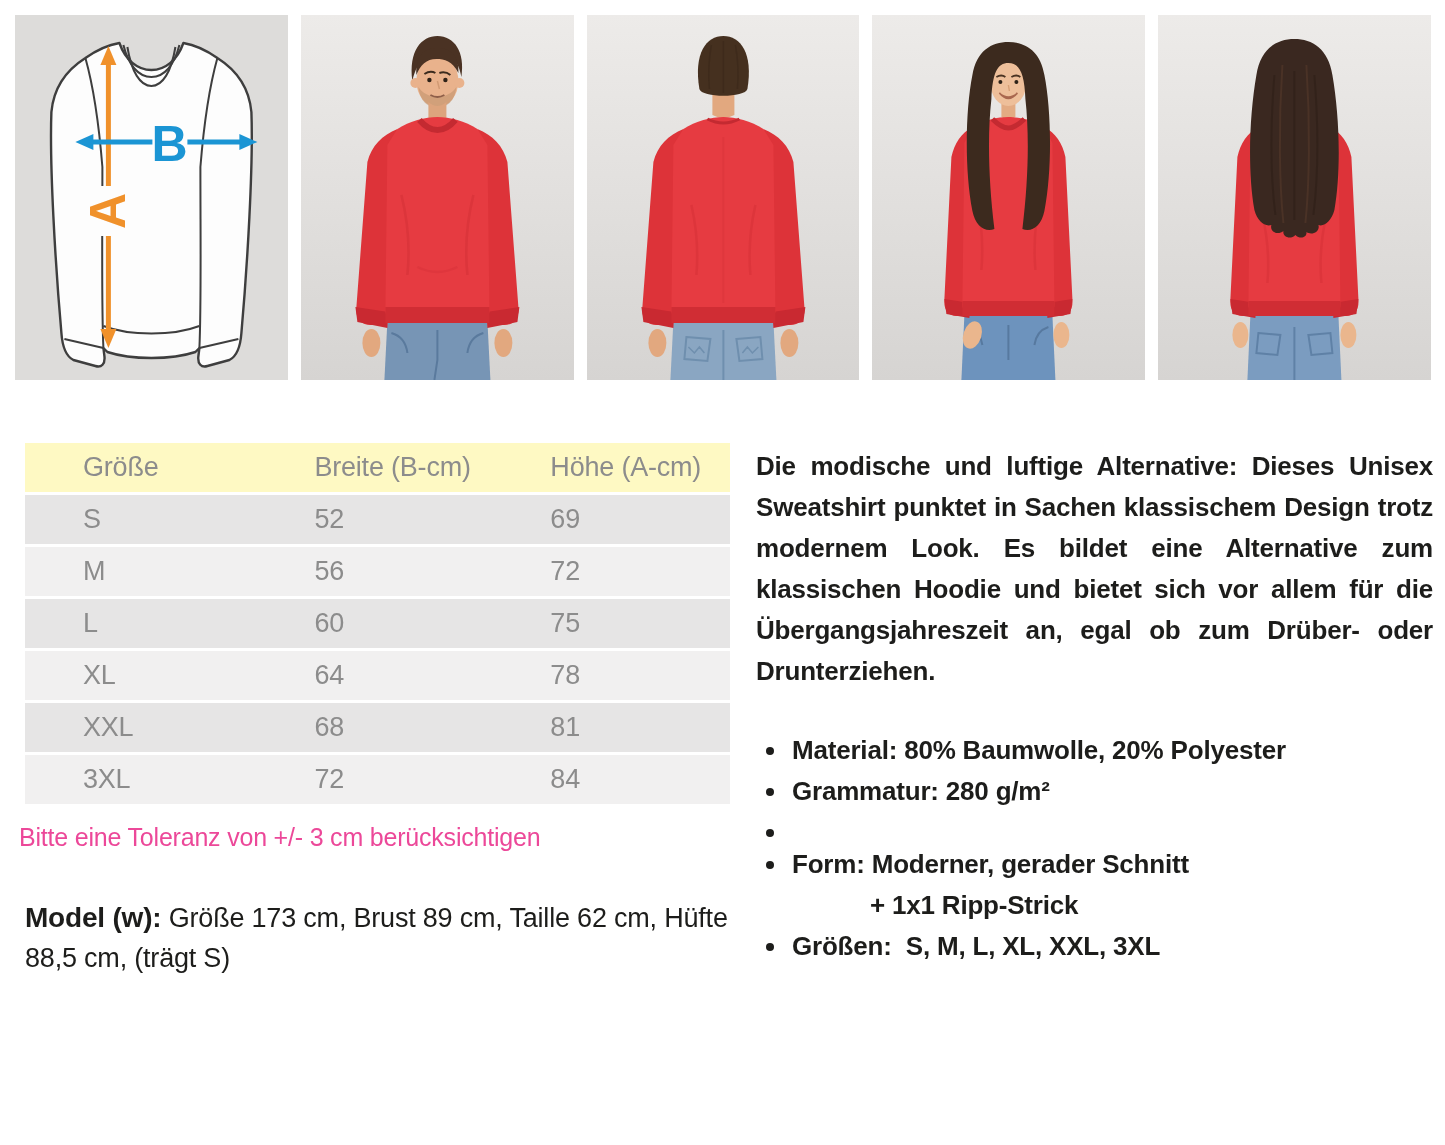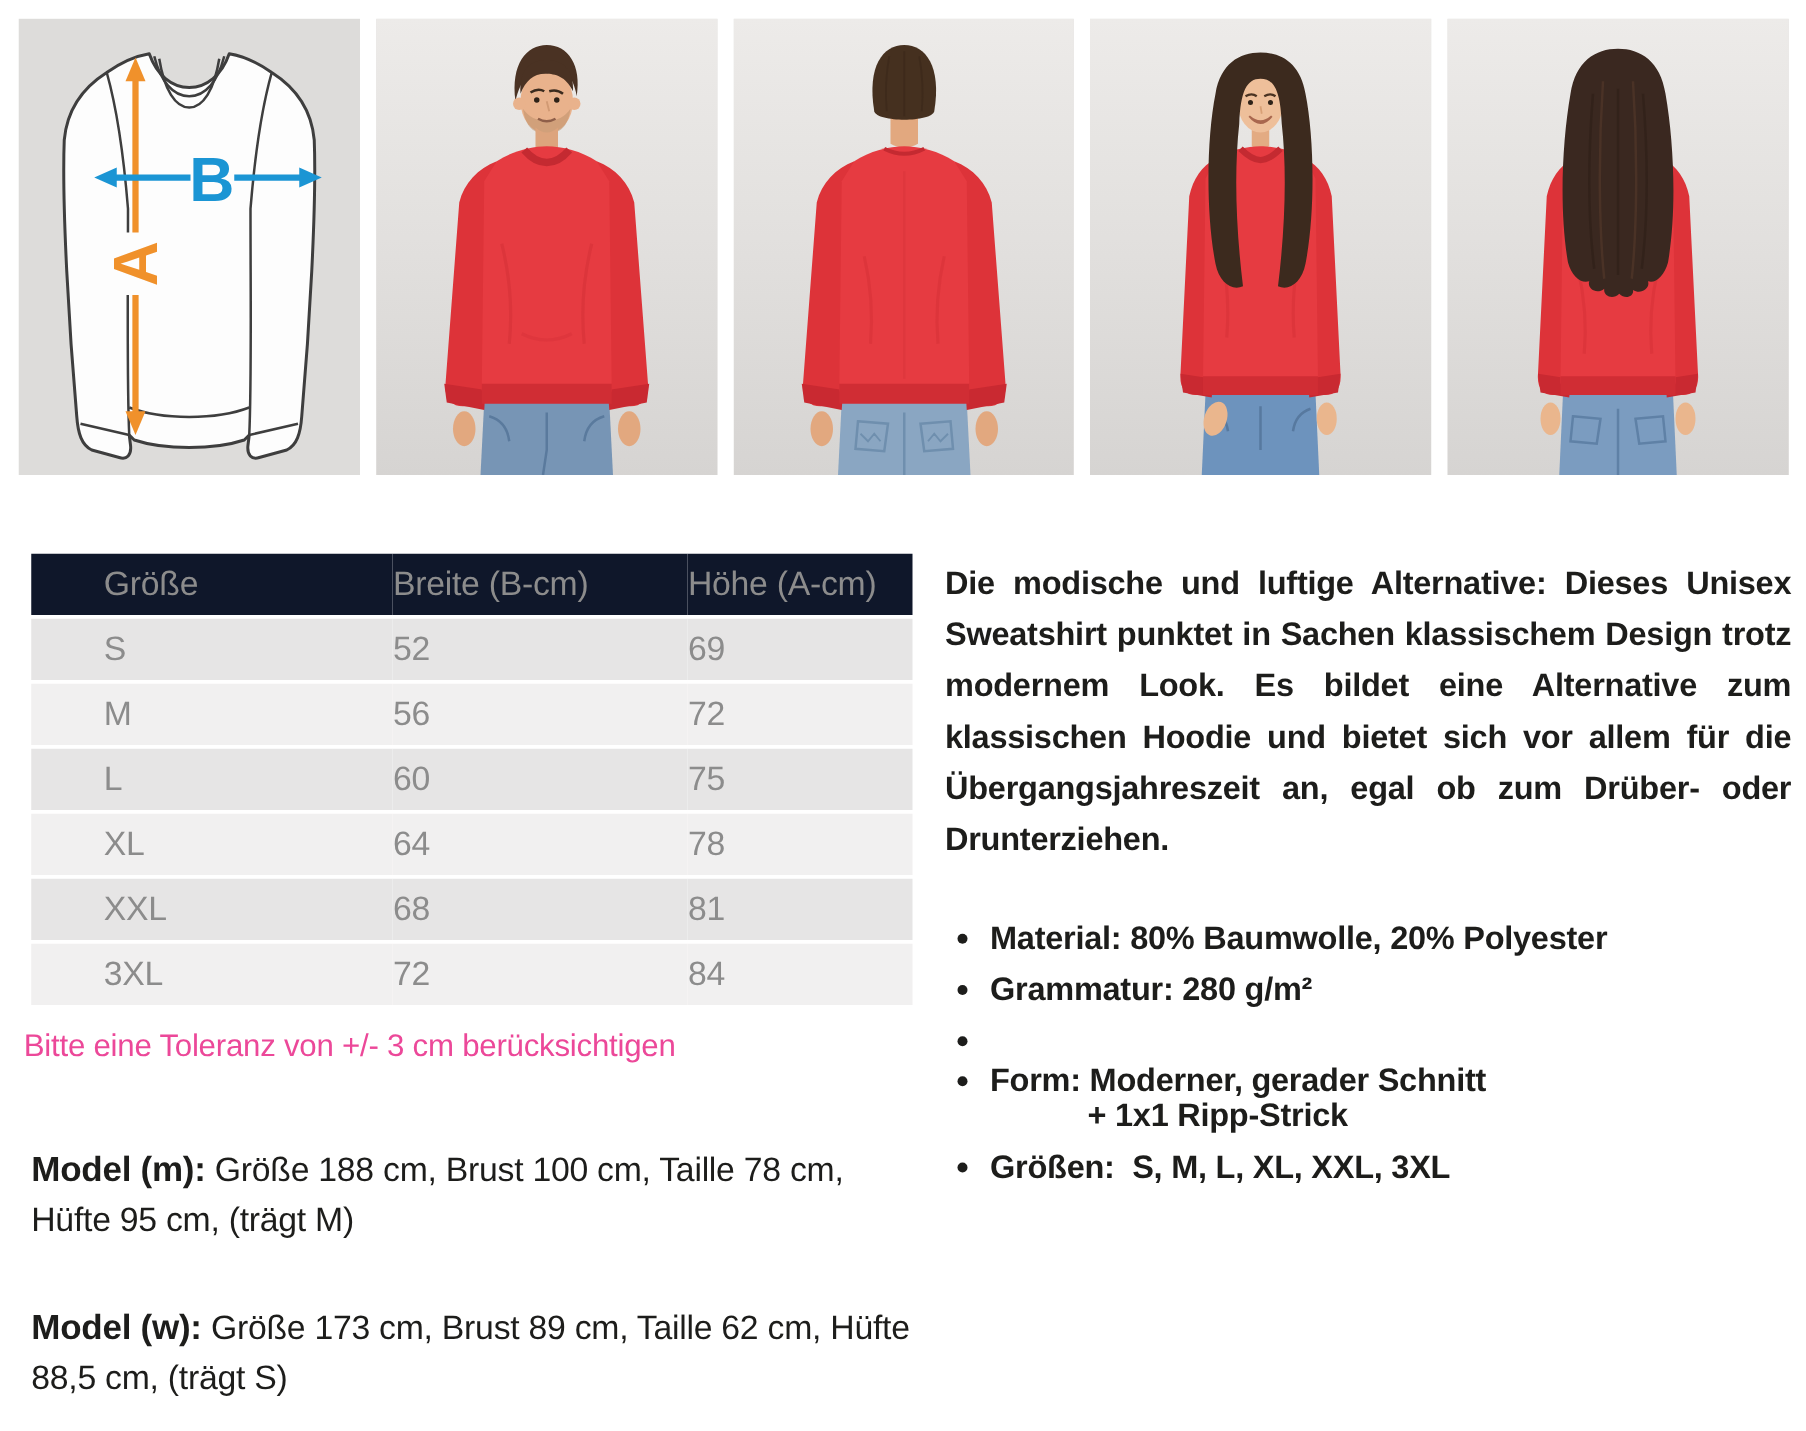--- a/index.html
+++ b/index.html
@@ -17,36 +17,36 @@
   .content{display:flex;gap:26px;padding:60px 10px 0 25px;}
   .left-col{width:705px;flex:none;}
   .right-col{flex:1;min-width:0;padding-top:6px;padding-right:2px;font-weight:bold;}
   
   table.size{width:705px;border-collapse:separate;border-spacing:0 3px;
     font-size:27px;color:#8c8c8c;}
   table.size th,table.size td{font-weight:normal;text-align:left;height:49px;padding:0;}
   table.size .cA{width:252px;padding-left:58px;}
   table.size .cB{width:258px;}
   table.size .cC{width:195px;}
-  table.size thead tr{background:#0f172a;}
+  table.size thead tr{background:#fef9c3;}
   table.size tbody tr:nth-child(odd){background:#e6e5e5;}
   table.size tbody tr:nth-child(even){background:#f1f0f0;}
   .tolerance{margin:16px 0 0 -6px;font-size:25px;color:#ec4899;}
   .model{margin:0;font-size:27px;line-height:40px;}
   .model.m{margin-top:64px;}
   .model.w{margin-top:46px;}
   .model strong{font-weight:bold;font-size:28px;}
   
   .desc{margin:0;font-size:26px;line-height:41px;text-align:justify;}
   ul.features{list-style:none;margin:44px 0 0 0;padding:0;font-size:26px;}
   ul.features li{display:flex;align-items:flex-start;margin-bottom:13px;}
   .dot{flex:none;width:8px;height:8px;border-radius:50%;background:#1d1d1b;
     margin:11px 18px 0 10px;}
   .btxt{line-height:28px;}
-  .cont{display:block;margin-left:78px;}
+  .cont{display:block;margin-left:78px;margin-top:13px;}
 </style>
 </head>
 <body>
 
 <div class="gallery">
 
   <figure class="panel" style="margin:0" aria-label="Sweatshirt Maß-Diagramm: B = Breite, A = Höhe">
     <svg viewBox="0 0 280 365" preserveAspectRatio="xMidYMid slice">
       <rect width="280" height="365" fill="#dddcda"></rect>
 
@@ -267,21 +267,20 @@
         <tr>
           <td class="cA">3XL</td>
           <td class="cB">72</td>
           <td class="cC">84</td>
         </tr>
       </tbody>
     </table>
 
     <p class="tolerance">Bitte eine Toleranz von +/- 3 cm berücksichtigen</p>
 
-    <p class="model m"><strong>Model (m):</strong><span> Größe 188 cm, Brust 100 cm, Taille 78 cm, Hüfte 95 cm, (trägt M)</span></p>
 
     <p class="model w"><strong>Model (w):</strong><span> Größe 173 cm, Brust 89 cm, Taille 62 cm, Hüfte 88,5 cm, (trägt S)</span></p>
   </div>
 
   <div class="right-col">
     <p class="desc">Die modische und luftige Alternative: Dieses Unisex Sweatshirt punktet in Sachen klassischem Design trotz modernem Look. Es bildet eine Alternative zum klassischen Hoodie und bietet sich vor allem für die Übergangsjahreszeit an, egal ob zum Drüber- oder Drunterziehen.</p>
 
     <ul class="features">
       <li>
         <span class="dot"></span>

